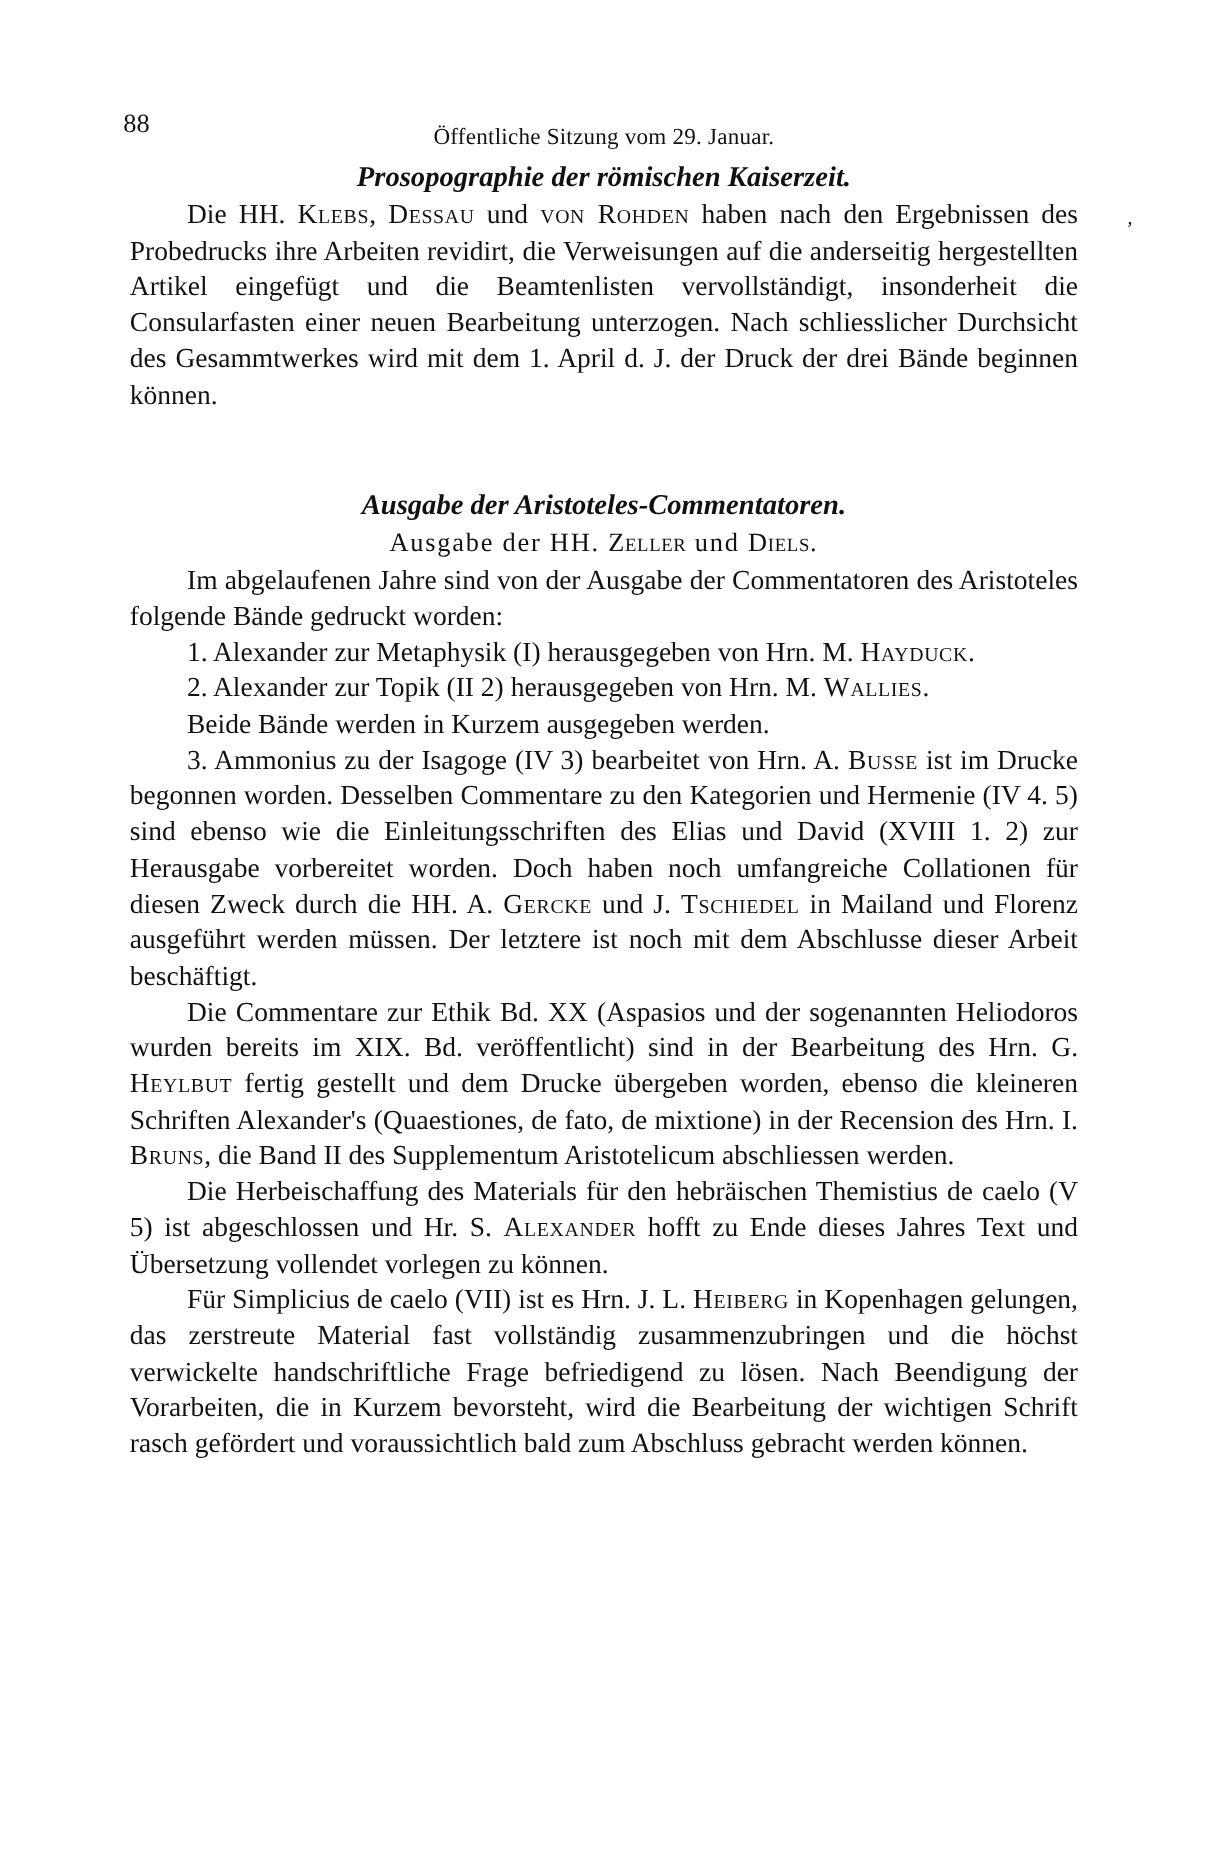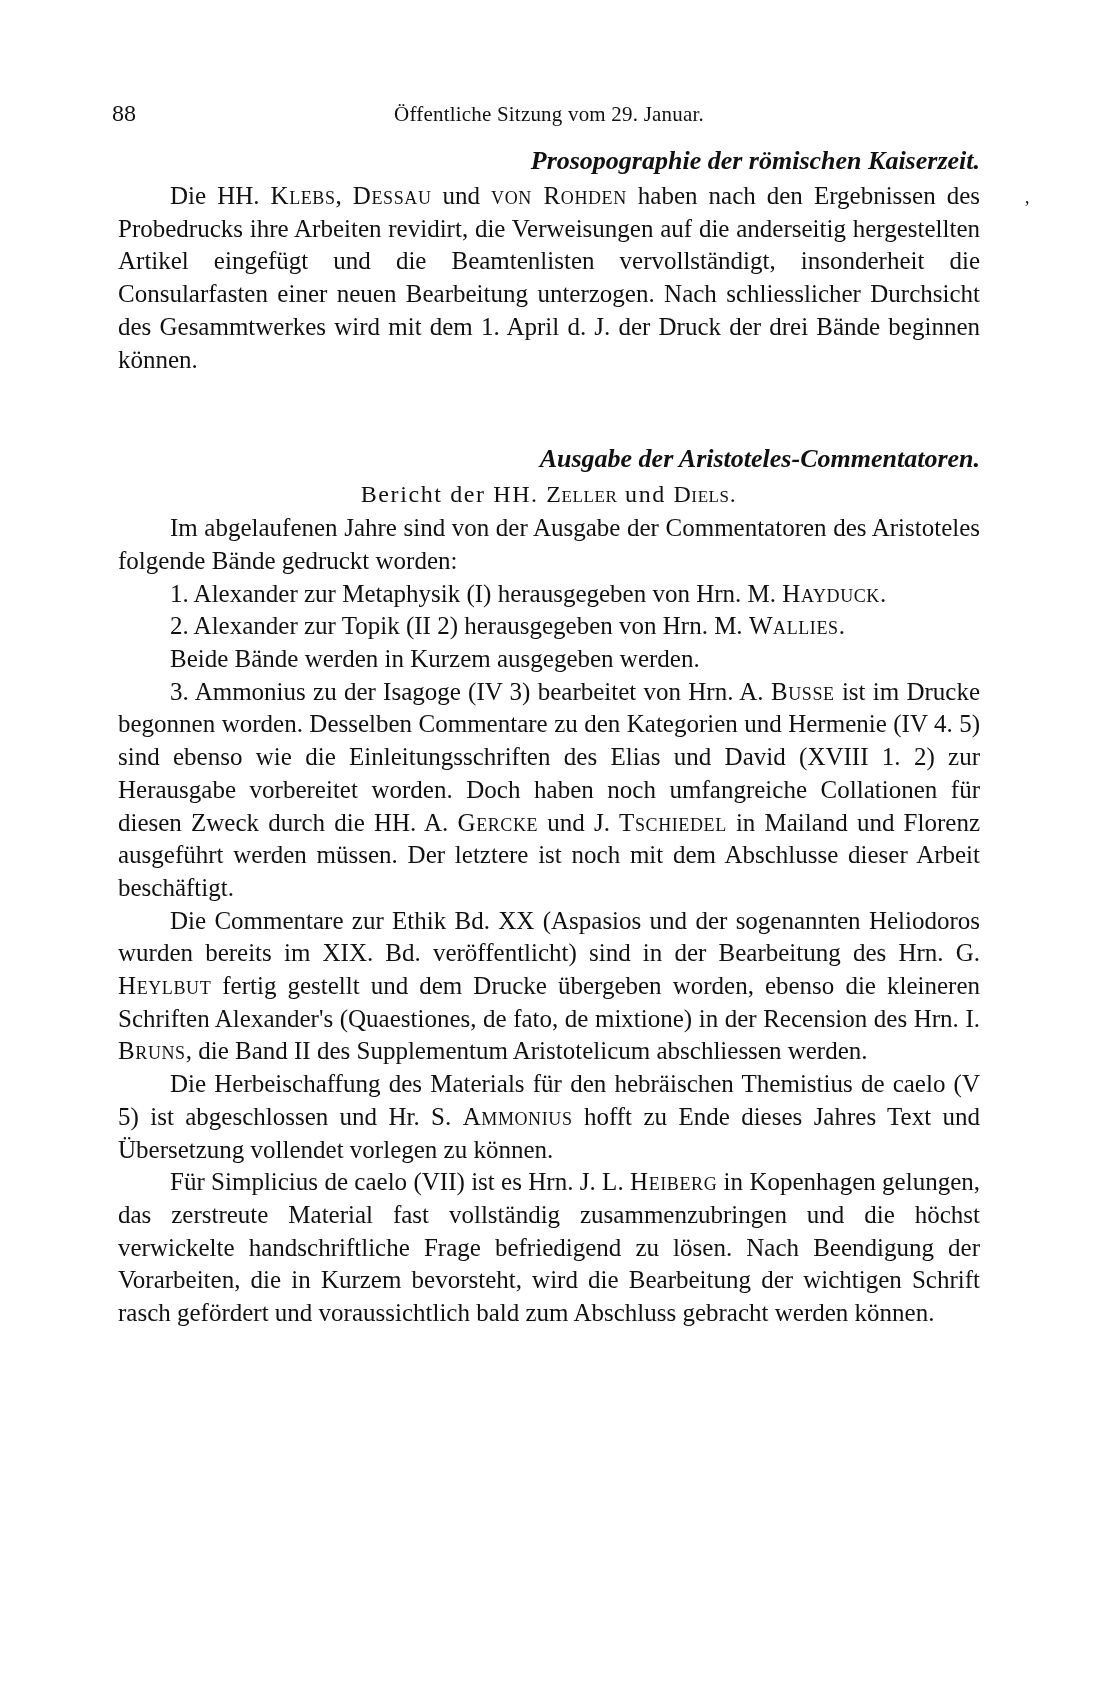--- a/index.html
+++ b/index.html
@@ -1,21 +1,21 @@
 <!DOCTYPE html>
 <html><head>
   <meta charset="utf-8">
   <style>
     html, body { margin: 0; padding: 0; background: #ffffff; }
     body { width: 1100px; height: 1689px; position: relative; overflow: hidden; color: #111; font-family: "Liberation Serif", "DejaVu Serif", serif; }
     .page { position: absolute; left: 118px; top: 100px; width: 862px; }
     .runhead { position: relative; height: 40px; font-size: 21px; }
     .pageno { position: absolute; left: -6px; top: 0; font-size: 24px; }
-    .runtitle { position: absolute; left: 0; right: 0; top: 2px; text-align: center; font-size: 21px; letter-spacing: 0.2px; }
-    .sechead { text-align: right; font-style: italic; font-weight: bold; font-size: 26px; margin: 4px 0 0 0; line-height: 34px; }
+    .runtitle { position: absolute; left: 0; right: 0; top: 12px; text-align: center; font-size: 21px; letter-spacing: 0.2px; }
+    .sechead { text-align: center; font-style: italic; font-weight: bold; font-size: 26px; margin: 4px 0 0 0; line-height: 34px; }
     .byline { text-align: center; font-size: 24px; letter-spacing: 1.6px; line-height: 36px; margin: 0; }
     .sc { font-variant: small-caps; letter-spacing: 0.6px; }
     p { margin: 0; font-size: 25px; line-height: 32.7px; text-align: justify; text-align-last: left; }
     p.indent { text-indent: 52px; }
     .mark { position: absolute; left: 906px; top: 98px; font-size: 18px; }
     .gap { height: 62px; }
     .s1 { margin-top: 2px; }
   </style>
 </head>
 <body>
@@ -31,31 +31,31 @@
 
   <section>
     <h2 class="sechead">Prosopographie der römischen Kaiserzeit.</h2>
     <p class="indent s1"><span>Die HH. </span><span class="sc">Klebs</span><span>, </span><span class="sc">Dessau</span><span> und </span><span class="sc">von Rohden</span><span> haben nach den Ergebnissen des Probedrucks ihre Arbeiten revidirt, die Verweisungen auf die anderseitig hergestellten Artikel eingefügt und die Beamtenlisten vervollständigt, insonderheit die Consularfasten einer neuen Bearbeitung unterzogen. Nach schliesslicher Durchsicht des Gesammtwerkes wird mit dem 1. April d. J. der Druck der drei Bände beginnen können.</span></p>
   </section>
 
   <div class="gap"></div>
 
   <section>
     <h2 class="sechead">Ausgabe der Aristoteles-Commentatoren.</h2>
-    <div class="byline"><span>Bericht der HH. </span><span class="sc">Zeller</span><span> und </span><span class="sc">Diels</span><span>.</span></div>
+    <div class="byline"><span>Ausgabe der HH. </span><span class="sc">Zeller</span><span> und </span><span class="sc">Diels</span><span>.</span></div>
 
     <p class="indent"><span>Im abgelaufenen Jahre sind von der Ausgabe der Commentatoren des Aristoteles folgende Bände gedruckt worden:</span></p>
 
     <p class="indent"><span>1. Alexander zur Metaphysik (I) herausgegeben von Hrn. M. </span><span class="sc">Hayduck</span><span>.</span></p>
 
     <p class="indent"><span>2. Alexander zur Topik (II 2) herausgegeben von Hrn. M. </span><span class="sc">Wallies</span><span>.</span></p>
 
     <p class="indent"><span>Beide Bände werden in Kurzem ausgegeben werden.</span></p>
 
     <p class="indent"><span>3. Ammonius zu der Isagoge (IV 3) bearbeitet von Hrn. A. </span><span class="sc">Busse</span><span> ist im Drucke begonnen worden. Desselben Commentare zu den Kategorien und Hermenie (IV 4. 5) sind ebenso wie die Einleitungsschriften des Elias und David (XVIII 1. 2) zur Herausgabe vorbereitet worden. Doch haben noch umfangreiche Collationen für diesen Zweck durch die HH. A. </span><span class="sc">Gercke</span><span> und J. </span><span class="sc">Tschiedel</span><span> in Mailand und Florenz ausgeführt werden müssen. Der letztere ist noch mit dem Abschlusse dieser Arbeit beschäftigt.</span></p>
 
     <p class="indent"><span>Die Commentare zur Ethik Bd. XX (Aspasios und der sogenannten Heliodoros wurden bereits im XIX. Bd. veröffentlicht) sind in der Bearbeitung des Hrn. G. </span><span class="sc">Heylbut</span><span> fertig gestellt und dem Drucke übergeben worden, ebenso die kleineren Schriften Alexander's (Quaestiones, de fato, de mixtione) in der Recension des Hrn. I. </span><span class="sc">Bruns</span><span>, die Band II des Supplementum Aristotelicum abschliessen werden.</span></p>
 
-    <p class="indent"><span>Die Herbeischaffung des Materials für den hebräischen Themistius de caelo (V 5) ist abgeschlossen und Hr. S. </span><span class="sc">Ammonius</span><span> hofft zu Ende dieses Jahres Text und Übersetzung vollendet vorlegen zu können.</span></p>
+    <p class="indent"><span>Die Herbeischaffung des Materials für den hebräischen Themistius de caelo (V 5) ist abgeschlossen und Hr. S. </span><span class="sc">Alexander</span><span> hofft zu Ende dieses Jahres Text und Übersetzung vollendet vorlegen zu können.</span></p>
 
     <p class="indent"><span>Für Simplicius de caelo (VII) ist es Hrn. J. L. </span><span class="sc">Heiberg</span><span> in Kopenhagen gelungen, das zerstreute Material fast vollständig zusammenzubringen und die höchst verwickelte handschriftliche Frage befriedigend zu lösen. Nach Beendigung der Vorarbeiten, die in Kurzem bevorsteht, wird die Bearbeitung der wichtigen Schrift rasch gefördert und voraussichtlich bald zum Abschluss gebracht werden können.</span></p>
   </section>
 </div>
 
 </body></html>

